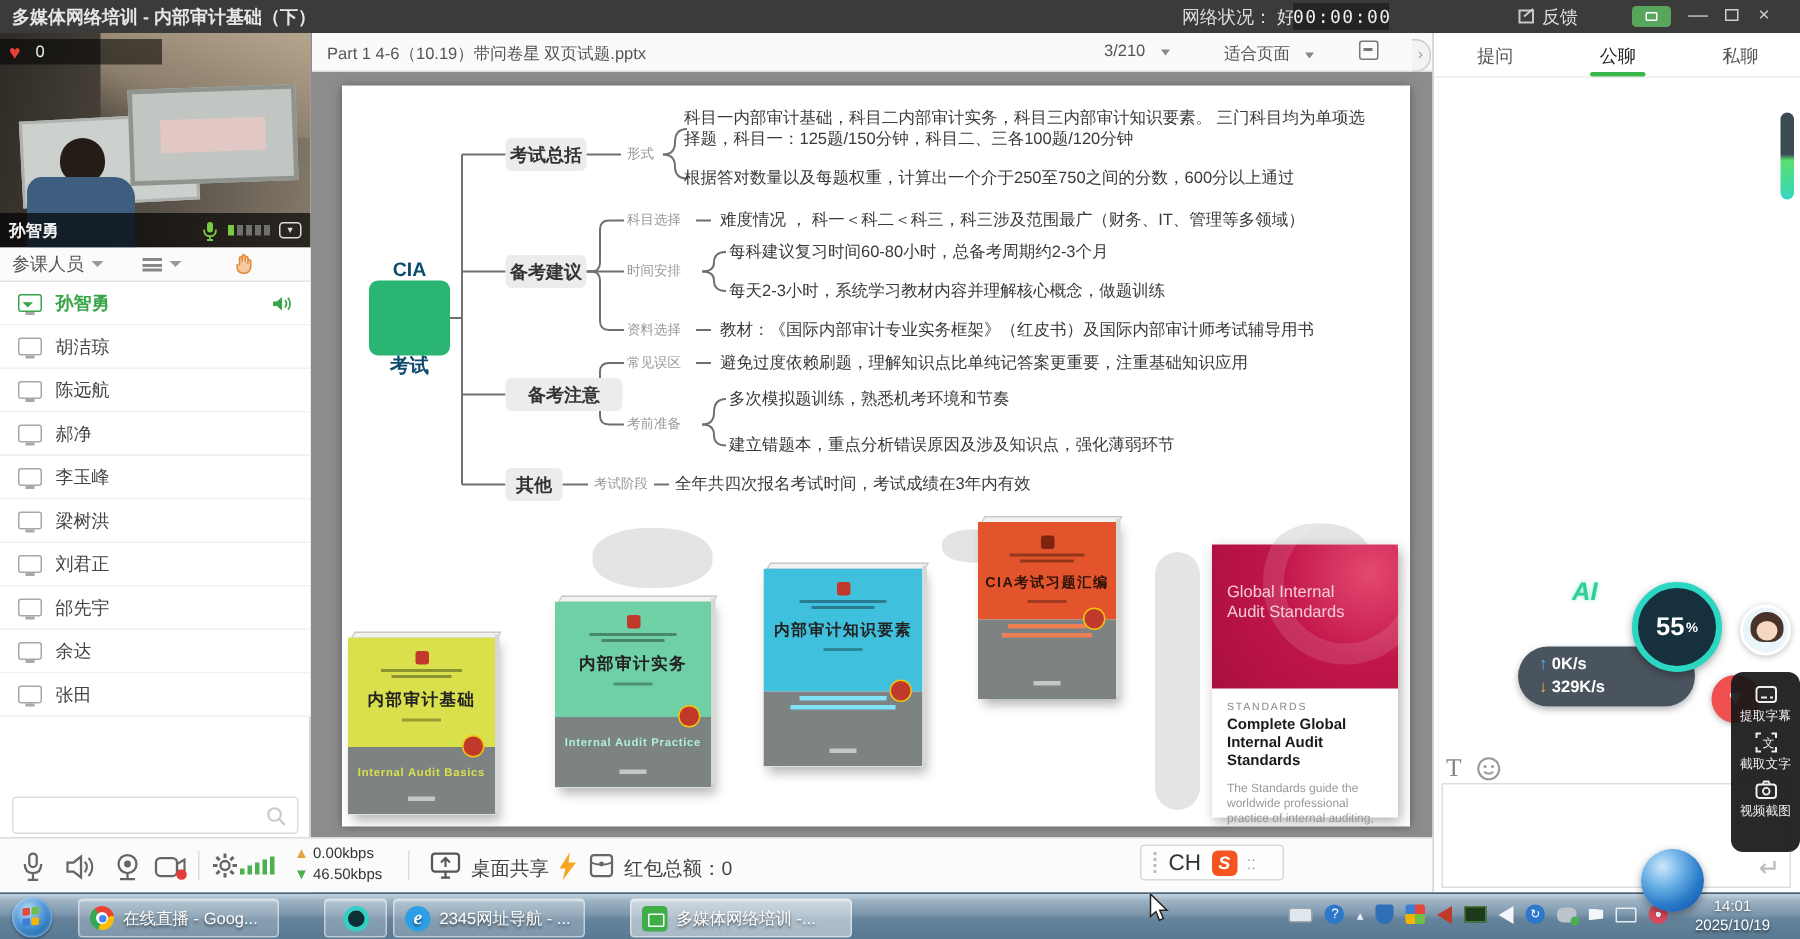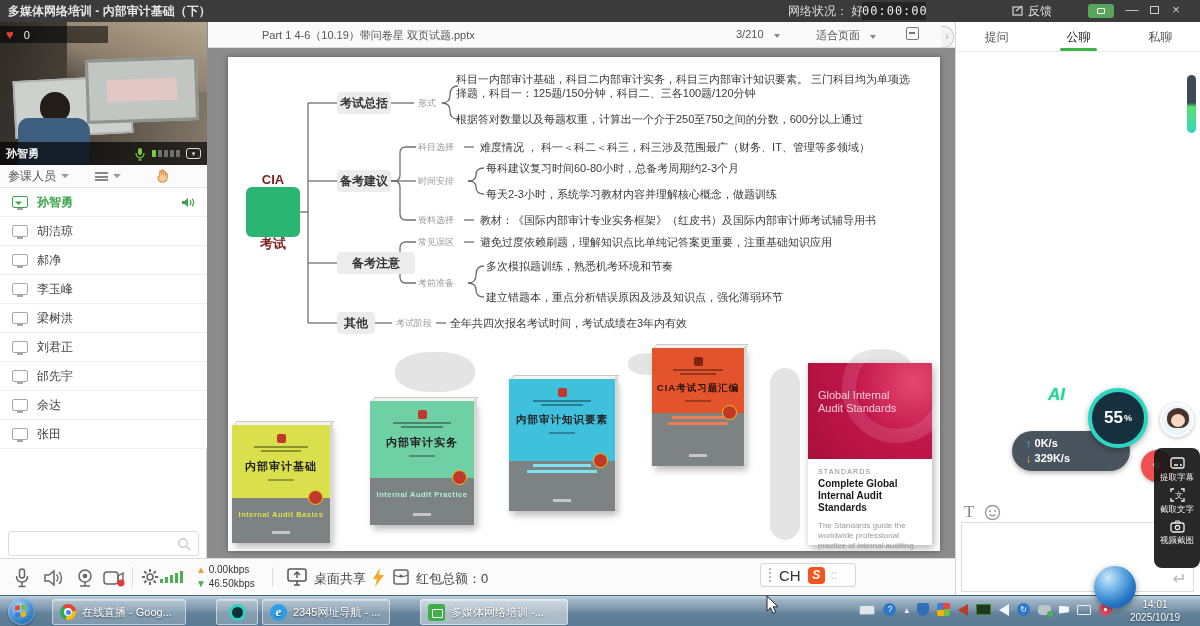--- a/index.html
+++ b/index.html
@@ -54,32 +54,32 @@
   .p-row.speaking .mon-icon { border-color:#3aa54a; }
   .p-row.speaking .mon-icon i { position:absolute; left:3px; top:2px; width:0; height:0; border-top:5px solid #3aa54a; border-right:5px solid transparent; transform:rotate(225deg); }
   .sound-waves { margin-right:12px; }
 
   .search-box { position:absolute; left:8px; top:509px; width:191px; height:25px; border:1px solid #ddd; border-radius:3px; background:#fff; }
   .search-box svg { position:absolute; right:6px; top:5px; }
 
   
   .main { position:absolute; left:208px; top:22px; width:747px; height:573px; }
   .ppt-toolbar { position:absolute; left:0; top:0; width:747px; height:26px; background:#fafafa; border-bottom:1px solid #ddd; font-size:11px; color:#555; }
-  .ppt-file { position:absolute; left:10px; top:6px; max-width:420px; white-space:nowrap; overflow:hidden;margin-left:44px; }
+  .ppt-file { position:absolute; left:10px; top:6px; max-width:420px; white-space:nowrap; overflow:hidden; }
   .ppt-page { position:absolute; left:528px; top:6px; }
   .ppt-fit { position:absolute; left:608px; top:6px; }
   .dd-caret { display:inline-block; width:0; height:0; border-left:3.5px solid transparent; border-right:3.5px solid transparent; border-top:4px solid #888; margin-left:10px; }
   .fs-icon { position:absolute; left:698px; top:5px; width:13px; height:13px; border:1.5px solid #777; border-radius:2px; }
   .fs-icon:after { content:""; position:absolute; left:2px; top:4px; width:6px; height:2px; background:#777; }
 
   .slide-wrap { position:absolute; left:0; top:26px; width:747px; height:510px; background:#8c8c8c; }
   .slide { position:absolute; left:20px; top:9px; width:712px; height:494px; background:#fff; box-shadow:0 0 6px rgba(0,0,0,.35); overflow:hidden; }
   .mm-lines { position:absolute; left:0; top:0; }
   .mm-lines path { stroke:#6f6f6f; stroke-width:1.3; fill:none; }
-  .mm-root { position:absolute; left:18px; top:130px; width:54px; height:50px; background:#2bb573; border-radius:6px; color:#7f1d1d; font-weight:bold; font-size:13px; display:flex; flex-direction:column; align-items:center; justify-content:center; line-height:16px;gap:48px; }
+  .mm-root { position:absolute; left:18px; top:130px; width:54px; height:50px; background:#2bb573; border-radius:6px; color:#0c4a6e; font-weight:bold; font-size:13px; display:flex; flex-direction:column; align-items:center; justify-content:center; line-height:16px;gap:48px; }
   .mm-box { position:absolute; height:22px; background:#ececec; border-radius:4px; font-size:12px; font-weight:bold; color:#333; display:flex; align-items:center; justify-content:center; }
   .mm-label { position:absolute; font-size:9px; color:#999; transform:translateY(-50%); white-space:nowrap; }
   .mm-item { position:absolute; font-size:11px; font-weight:normal; color:#3a3a3a; line-height:14px; transform:translateY(-50%); }
 
   .blob { position:absolute; background:#e4e4e4; border-radius:45%; }
   .book { position:absolute; box-shadow:3px 4px 7px rgba(0,0,0,.28); }
   .book .pages { position:absolute; left:3px; top:-4px; right:-3px; height:5px; background:#f2f2f0; border:1px solid #c9c9c5; transform:skewX(-30deg); }
   .book .side { position:absolute; right:-3px; top:-2px; width:3px; bottom:2px; background:#d8d8d4; }
   .cover { position:absolute; inset:0; display:flex; flex-direction:column; overflow:hidden; }
   .cover-top { position:relative; flex:0 0 62%; text-align:center; }
@@ -238,20 +238,24 @@
           </span>
           <span class="pname">孙智勇</span>
           <svg width="14" height="13" viewBox="0 0 14 13" class="sound-waves">
             <path d="M1 5h2.5L7 2v9L3.5 8H1z" fill="#3aa54a"></path>
             <path d="M9 4a4 4 0 010 5M11 2.5a6.5 6.5 0 010 8" stroke="#3aa54a" stroke-width="1.2" fill="none"></path>
           </svg>
         </div>
         <div class="p-row">
           <span class="mon-icon"></span>
           <span class="pname">胡洁琼</span>
+        </div>
+        <div class="p-row">
+          <span class="mon-icon"></span>
+          <span class="pname">陈远航</span>
         </div>
         <div class="p-row">
           <span class="mon-icon"></span>
           <span class="pname">郝净</span>
         </div>
         <div class="p-row">
           <span class="mon-icon"></span>
           <span class="pname">李玉峰</span>
         </div>
         <div class="p-row">

